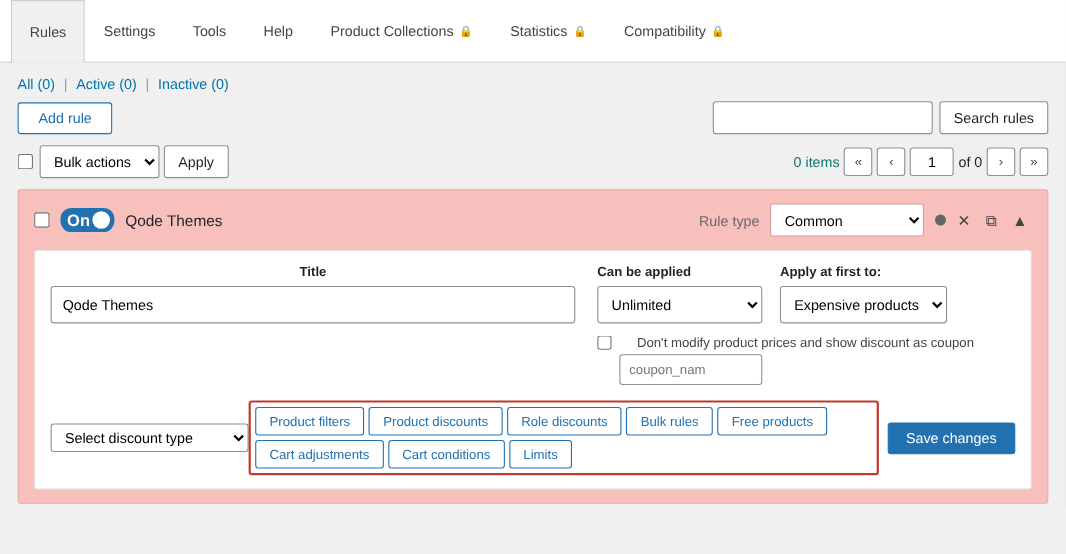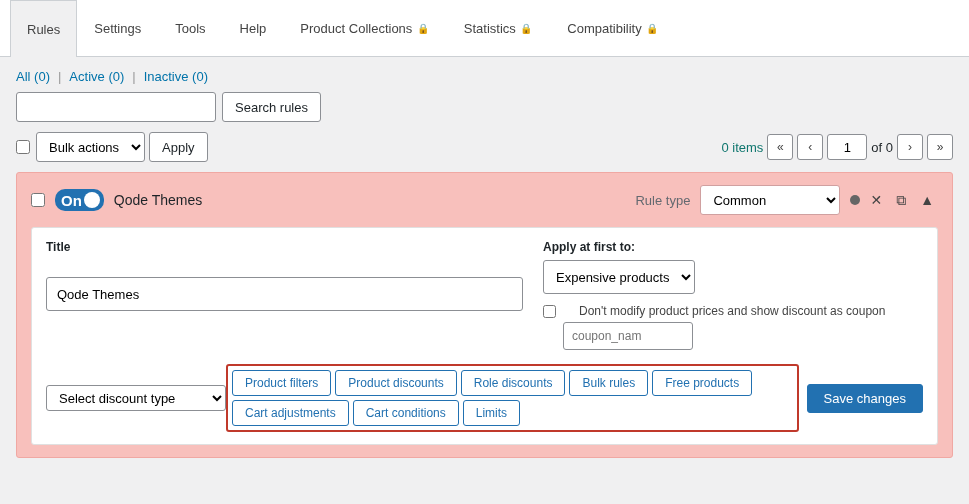--- a/index.html
+++ b/index.html
@@ -45,21 +45,21 @@
     .toggle-knob { width: 16px; height: 16px; background: #fff; border-radius: 50%; }
     .rule-name { font-size: 14px; font-weight: 500; color: #1d2327; flex: 1; }
     .rule-type-label { color: #646970; font-size: 13px; }
     .rule-type-select { padding: 4px 24px 4px 8px; border: 1px solid #d0a0a0; border-radius: 3px; font-size: 13px; background: #fff; min-width: 140px; height: 30px; cursor: pointer; }
     .rule-header-actions { display: flex; align-items: center; gap: 6px; margin-left: auto; }
     .header-action-btn { background: transparent; border: none; cursor: pointer; font-size: 14px; color: #444; padding: 2px 4px; }
 
     .rule-body { background: #fff; border: 1px solid #e0e0e0; border-radius: 3px; padding: 12px 14px; }
 
     .rule-fields-row { display: flex; align-items: flex-start; gap: 20px; margin-bottom: 14px; }
-    .field-group { display: flex; flex-direction: column; gap: 21px; }
+    .field-group { display: flex; flex-direction: column; gap: 4px; align-items: center; }
     .field-group.title-field { flex: 1; }
     .field-label { font-size: 12px; font-weight: 600; color: #1d2327; margin-bottom: 2px; }
     .title-input { width: 100%; height: 34px; border: 1px solid #8c8f94; border-radius: 3px; padding: 0 10px; font-size: 13px; }
 
     .field-right { display: flex; flex-direction: column; gap: 10px; min-width: 380px; }
     .field-row-inline { display: flex; align-items: flex-start; gap: 16px; }
     .field-subgroup { display: flex; flex-direction: column; gap: 4px; }
     .field-select { padding: 4px 8px; border: 1px solid #8c8f94; border-radius: 3px; font-size: 13px; background: #fff; height: 34px; min-width: 150px; cursor: pointer; }
 
     .checkbox-row { display: flex; align-items: center; gap: 23px; font-size: 12px; color: #444; }
@@ -108,20 +108,23 @@
       <span>(0)</span>
     </a>
     <span class="filter-sep">|</span>
     <a href="#" class="filter-link">
       <span>Inactive</span>
       <span>(0)</span>
     </a>
   </div>
 
   <div class="toolbar-row">
+    <div class="toolbar-left">
+      <button class="add-rule-btn">Add rule</button>
+    </div>
     <div class="toolbar-right">
       <input class="search-input" type="text" placeholder="" style="">
       <button class="search-btn">Search rules</button>
     </div>
   </div>
 
   <div class="toolbar-row" style="margin-bottom: 10px;">
     <div class="toolbar-left">
       <input type="checkbox" class="checkbox-small" style="">
       <div class="bulk-actions-wrapper">
@@ -163,20 +166,26 @@
     </div>
 
     <div class="rule-body">
       <div class="rule-fields-row">
         <div class="field-group title-field">
           <label class="field-label">Title</label>
           <input type="text" class="title-input" value="Qode Themes" style="">
         </div>
         <div class="field-right">
           <div class="field-row-inline">
+            <div class="field-subgroup">
+              <label class="field-label">Can be applied</label>
+              <select class="field-select">
+                <option>Unlimited</option>
+              </select>
+            </div>
             <div class="field-subgroup">
               <label class="field-label">Apply at first to:</label>
               <select class="field-select">
                 <option>Expensive products</option>
               </select>
             </div>
           </div>
           <div>
             <div class="checkbox-row">
               <input type="checkbox" style="">

